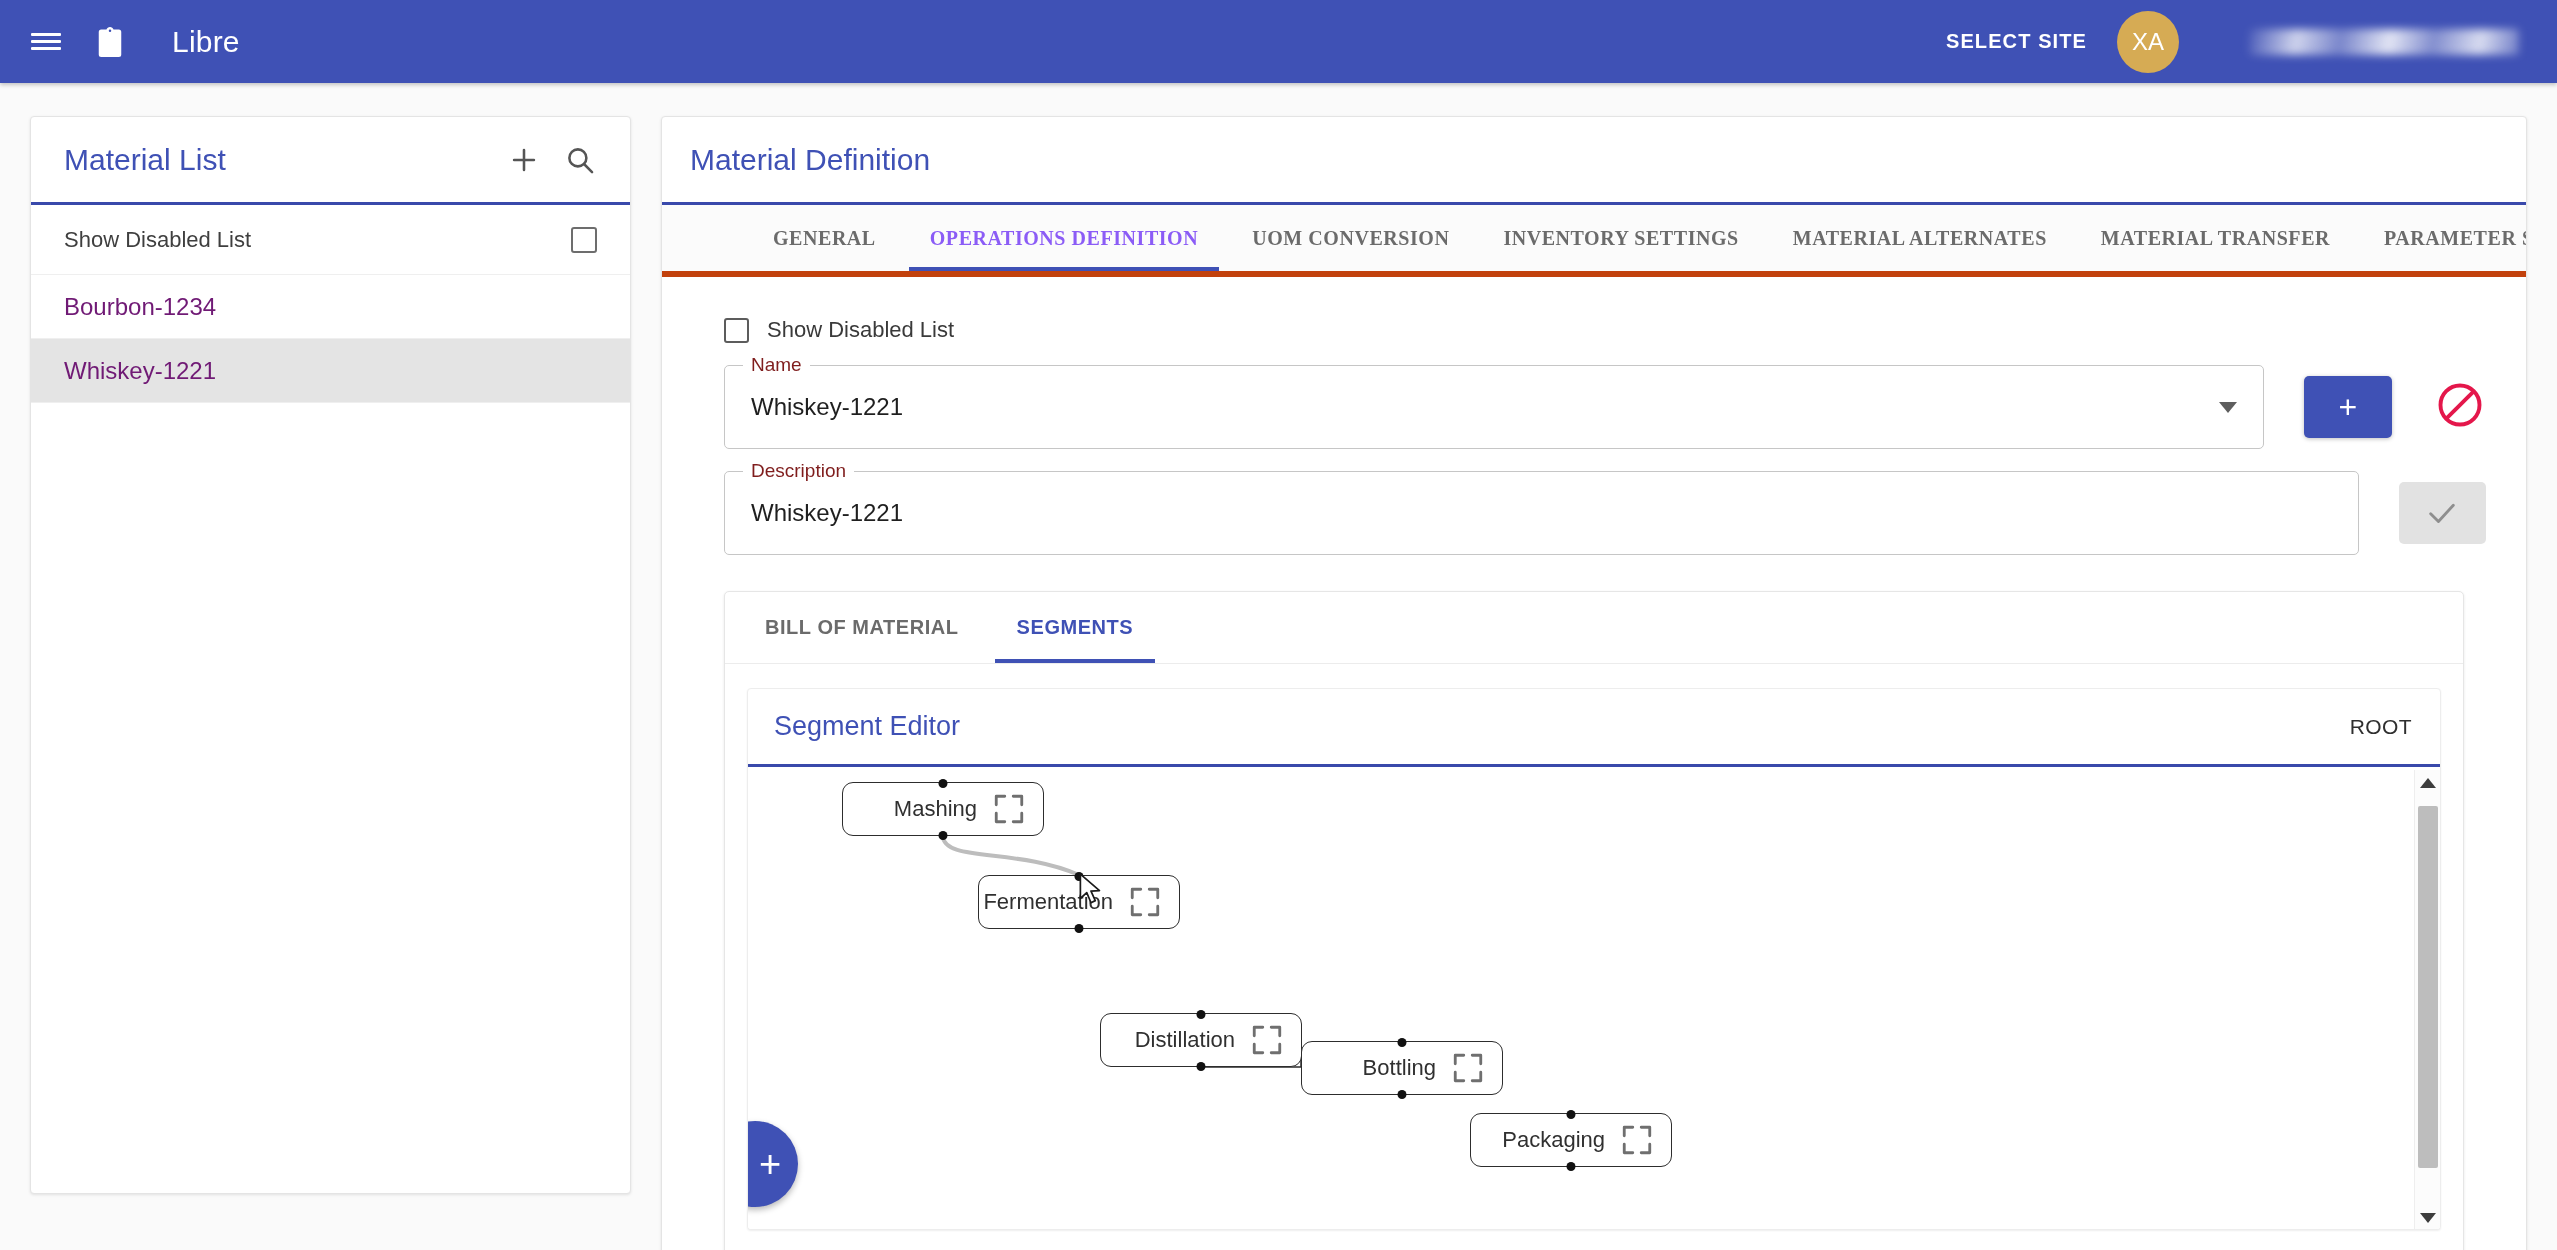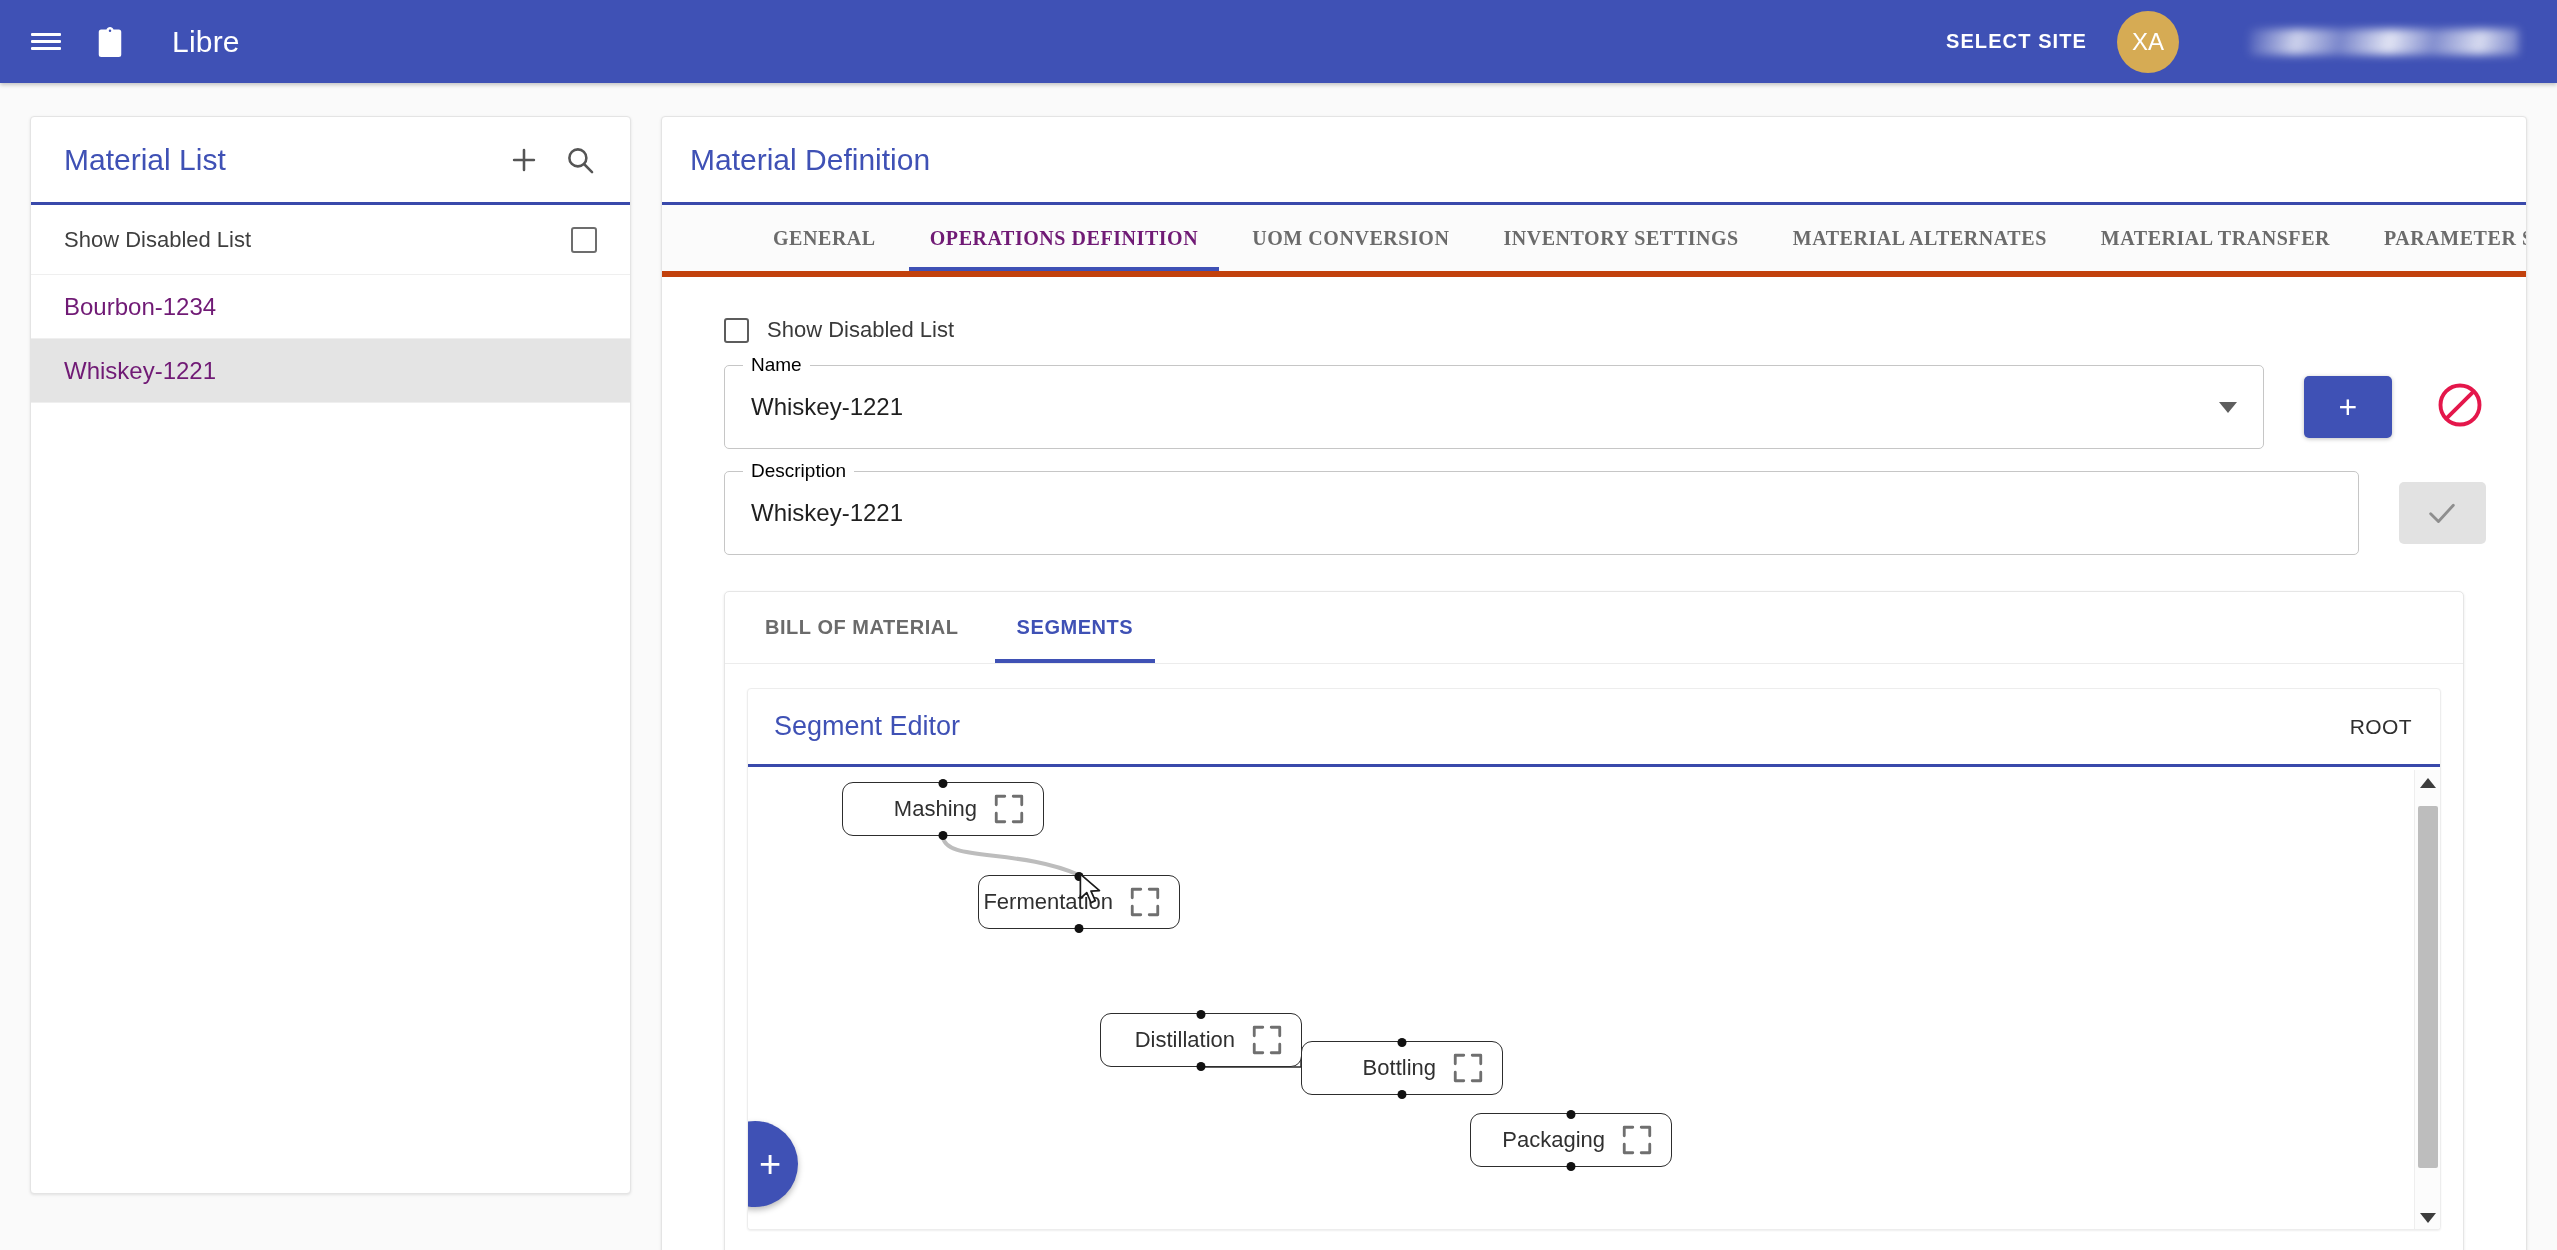--- a/index.html
+++ b/index.html
@@ -132,21 +132,21 @@
     font-family: Liberation Serif, serif;
   }
   .tab {
     display: flex; align-items: center; justify-content: center;
     padding: 0 27px;
     font-size: 20px; font-weight: 600; letter-spacing: .55px;
     color: #6b6b6b; cursor: pointer; white-space: nowrap;
     position: relative;
   }
   .tab:first-child { margin-left: 84px; }
-  .tab.active { color: #701a75; }
+  .tab.active { color: #8b5cf6; }
   .tab.active::after {
     content: ''; position: absolute; left: 6px; right: 6px; bottom: 0;
     height: 4px; background: #3f51b5;
   }
 
   
   .form-area { padding: 40px 40px 0 40px; }
 
   .inline-check { display: flex; align-items: center; gap: 18px; margin-left: 22px; }
   .inline-check .chkbox2 {
@@ -160,21 +160,21 @@
     position: relative;
     border: 1px solid #c6c6c6; border-radius: 5px;
     height: 84px;
     display: flex; align-items: center;
     padding: 0 26px;
     background: #fff;
   }
   .mdc-field .legend {
     position: absolute; top: -12px; left: 18px;
     background: #fff; padding: 0 8px;
-    font-size: 19px; color: #000000;
+    font-size: 19px; color: #7f1d1d;
   }
   .mdc-field .value { font-size: 24px; color: #1f1f1f; }
   .mdc-field .caret {
     margin-left: auto;
     width: 0; height: 0;
     border-left: 9px solid transparent;
     border-right: 9px solid transparent;
     border-top: 11px solid #5e5e5e;
     cursor: pointer;
   }

